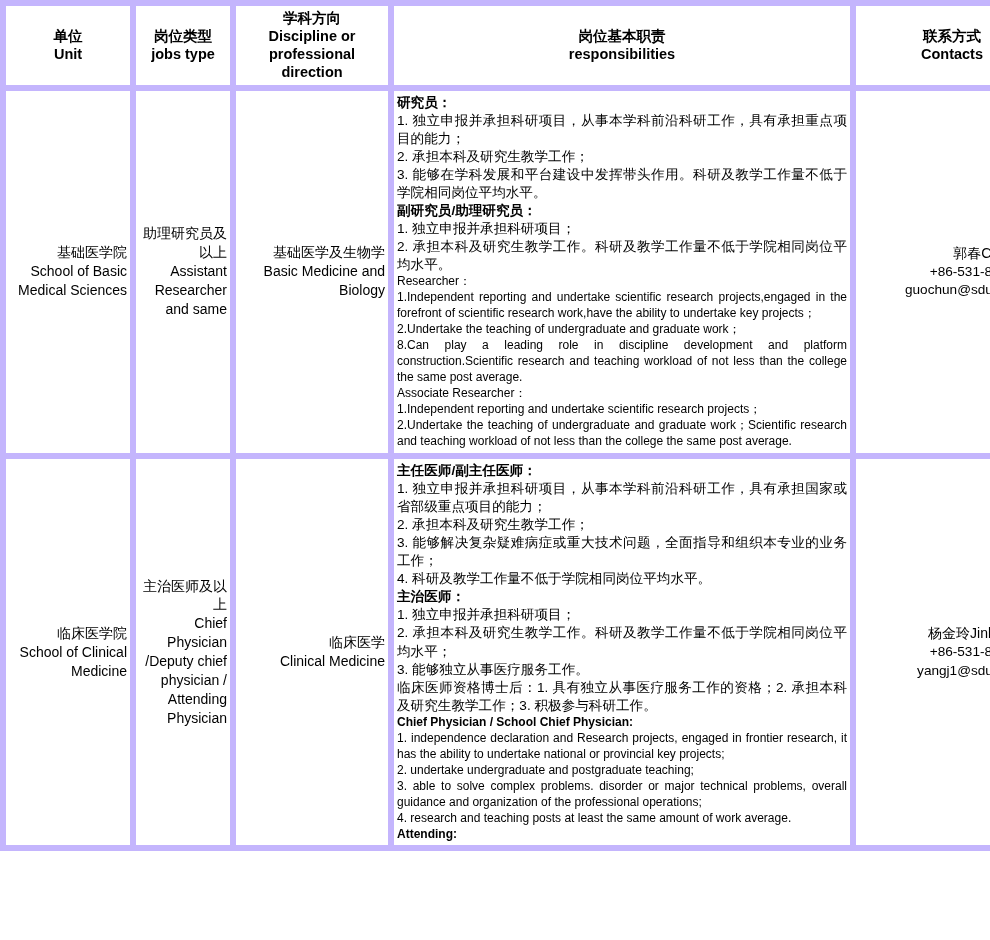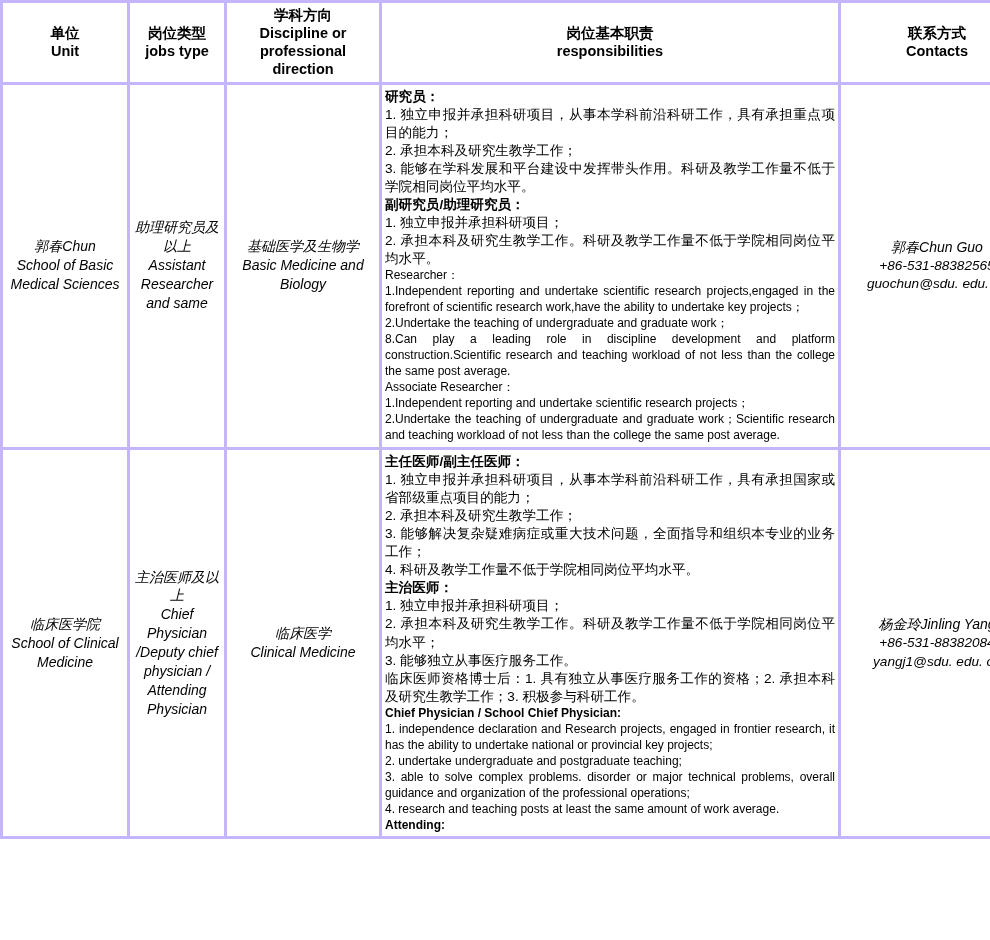--- a/index.html
+++ b/index.html
@@ -14,42 +14,41 @@
     color: #000000;
     overflow: hidden;
   }
   table.jobs-table {
     border-collapse: collapse;
     width: 990px;
     table-layout: fixed;
   }
   table.jobs-table th,
   table.jobs-table td {
-    border: 3px solid #c4b5fd;
+    border: 6px solid #c4b5fd;
     vertical-align: middle;
     padding: 3px 3px;
   }
   thead th {
     text-align: center;
     font-weight: bold;
     font-size: 14.5px;
     line-height: 1.25;
     padding: 6px 3px;
   }
   .col-unit { width: 118px; }
   .col-type { width: 88px; }
   .col-disc { width: 146px; }
   .col-resp { width: 450px; }
   .col-contact { width: 186px; }
 
   td.cell-center {
-    text-align: center;
+    text-align: right;
     font-size: 14px;
     line-height: 1.35;
-    font-style: italic;
   }
   td.cell-resp {
     text-align: justify;
     text-align-last: left;
     font-size: 13.6px;
     line-height: 1.33;
     vertical-align: top;
     padding: 4px 5px 4px 5px;
   }
   .resp-block {
@@ -99,21 +98,21 @@
       </th>
       <th class="col-contact">
         <span class="hdr-line">联系方式</span>
         <span class="hdr-line">Contacts</span>
       </th>
     </tr>
   </thead>
   <tbody id="table-body">
       <tr>
         <td class="cell-center">
-          <div>郭春Chun</div>
+          <div>基础医学院</div>
           <div>School of Basic Medical Sciences</div>
         </td>
         <td class="cell-center">
           <div>助理研究员及以上</div>
           <div>Assistant Researcher and same</div>
         </td>
         <td class="cell-center">
           <div>基础医学及生物学</div>
           <div>Basic Medicine and Biology</div>
         </td>

